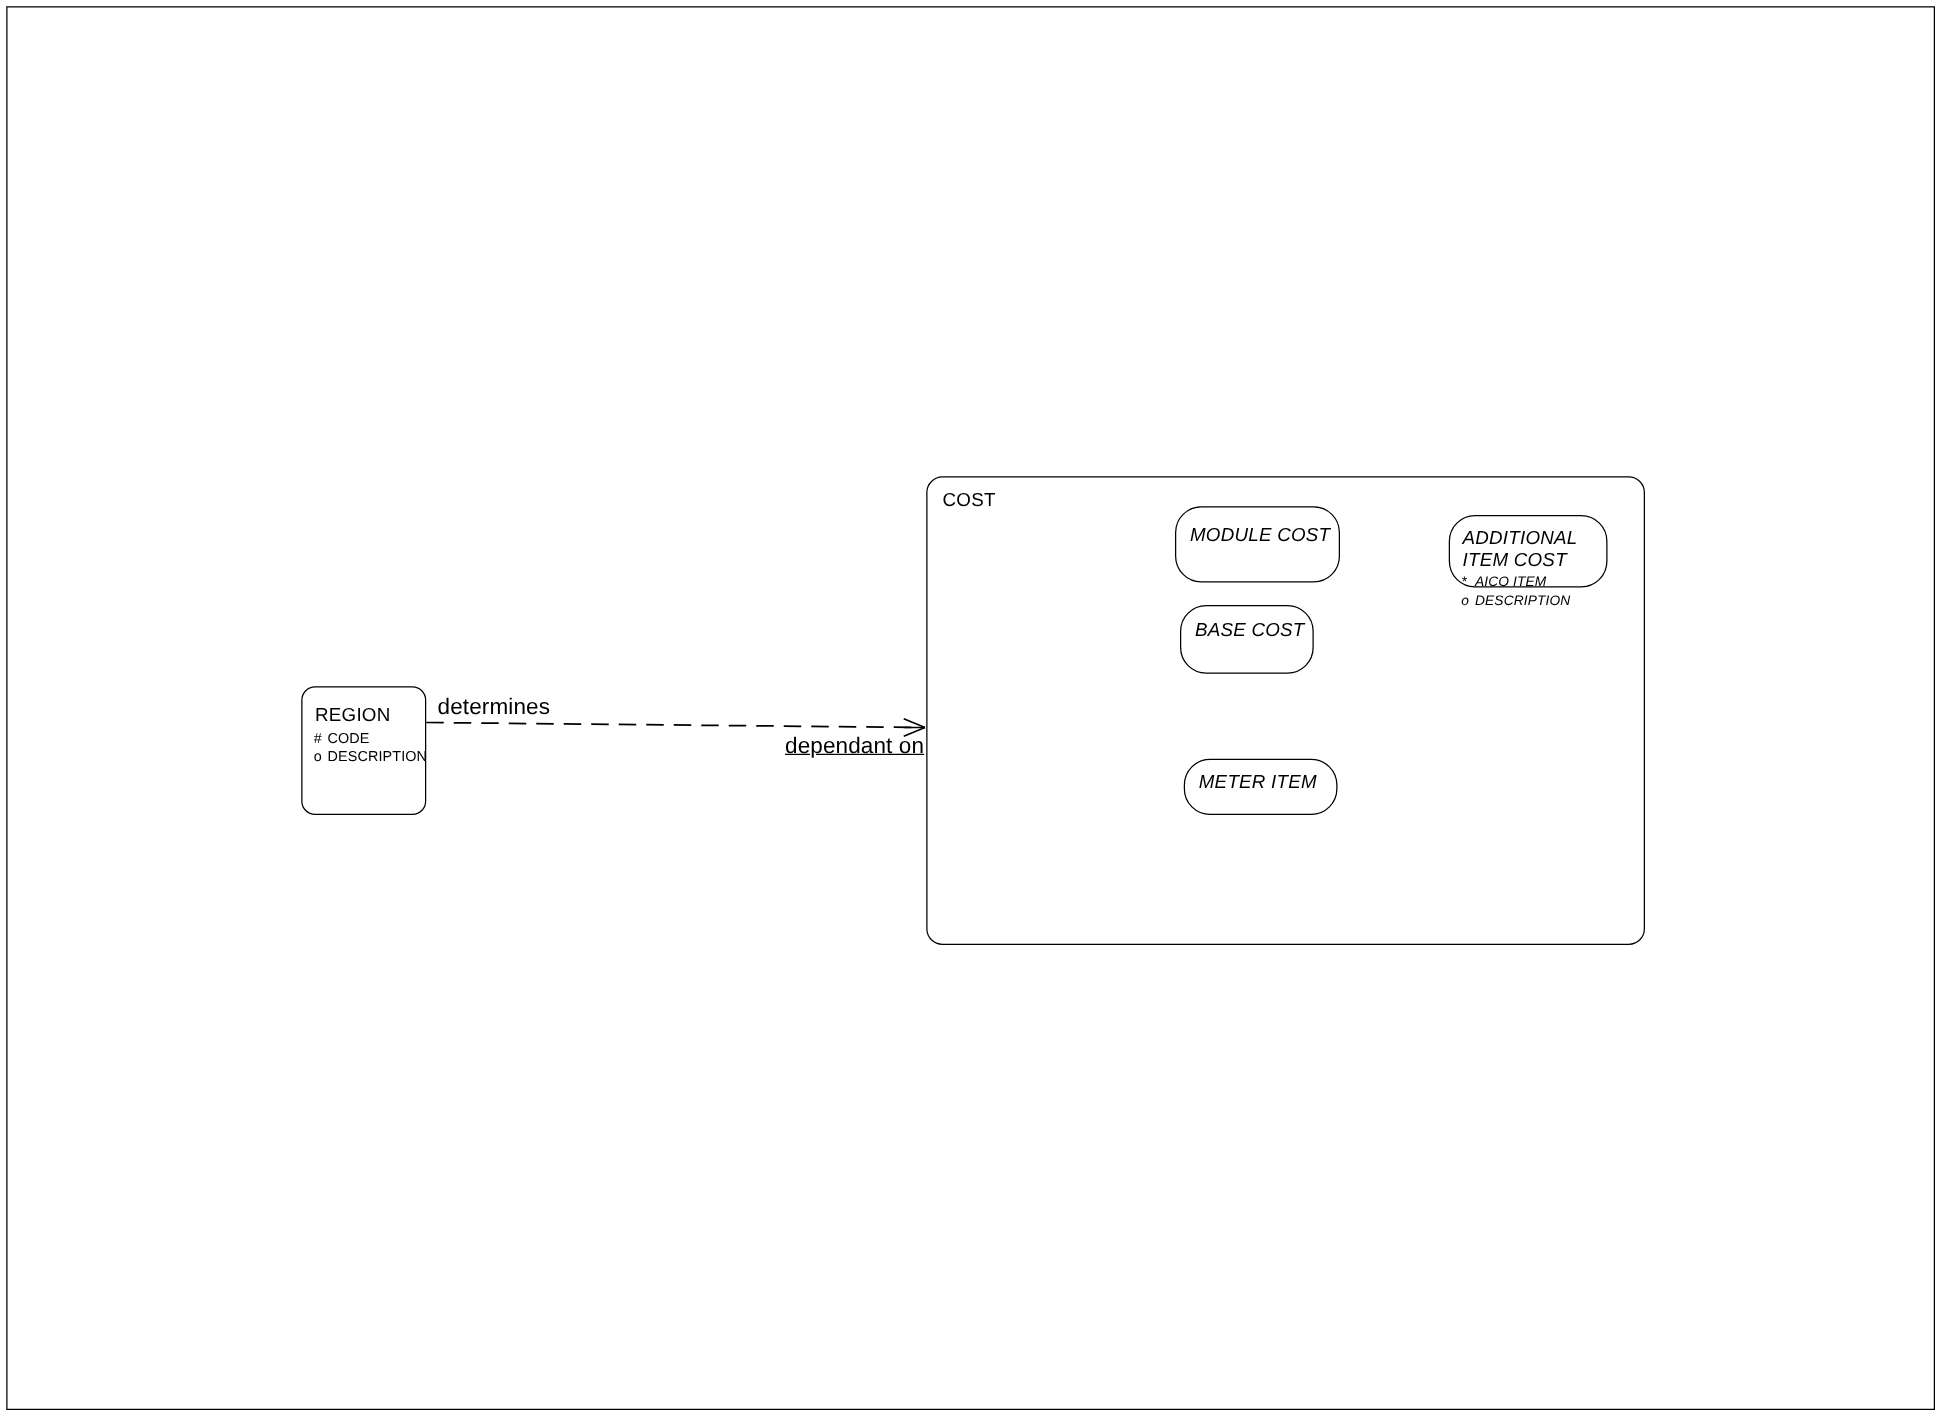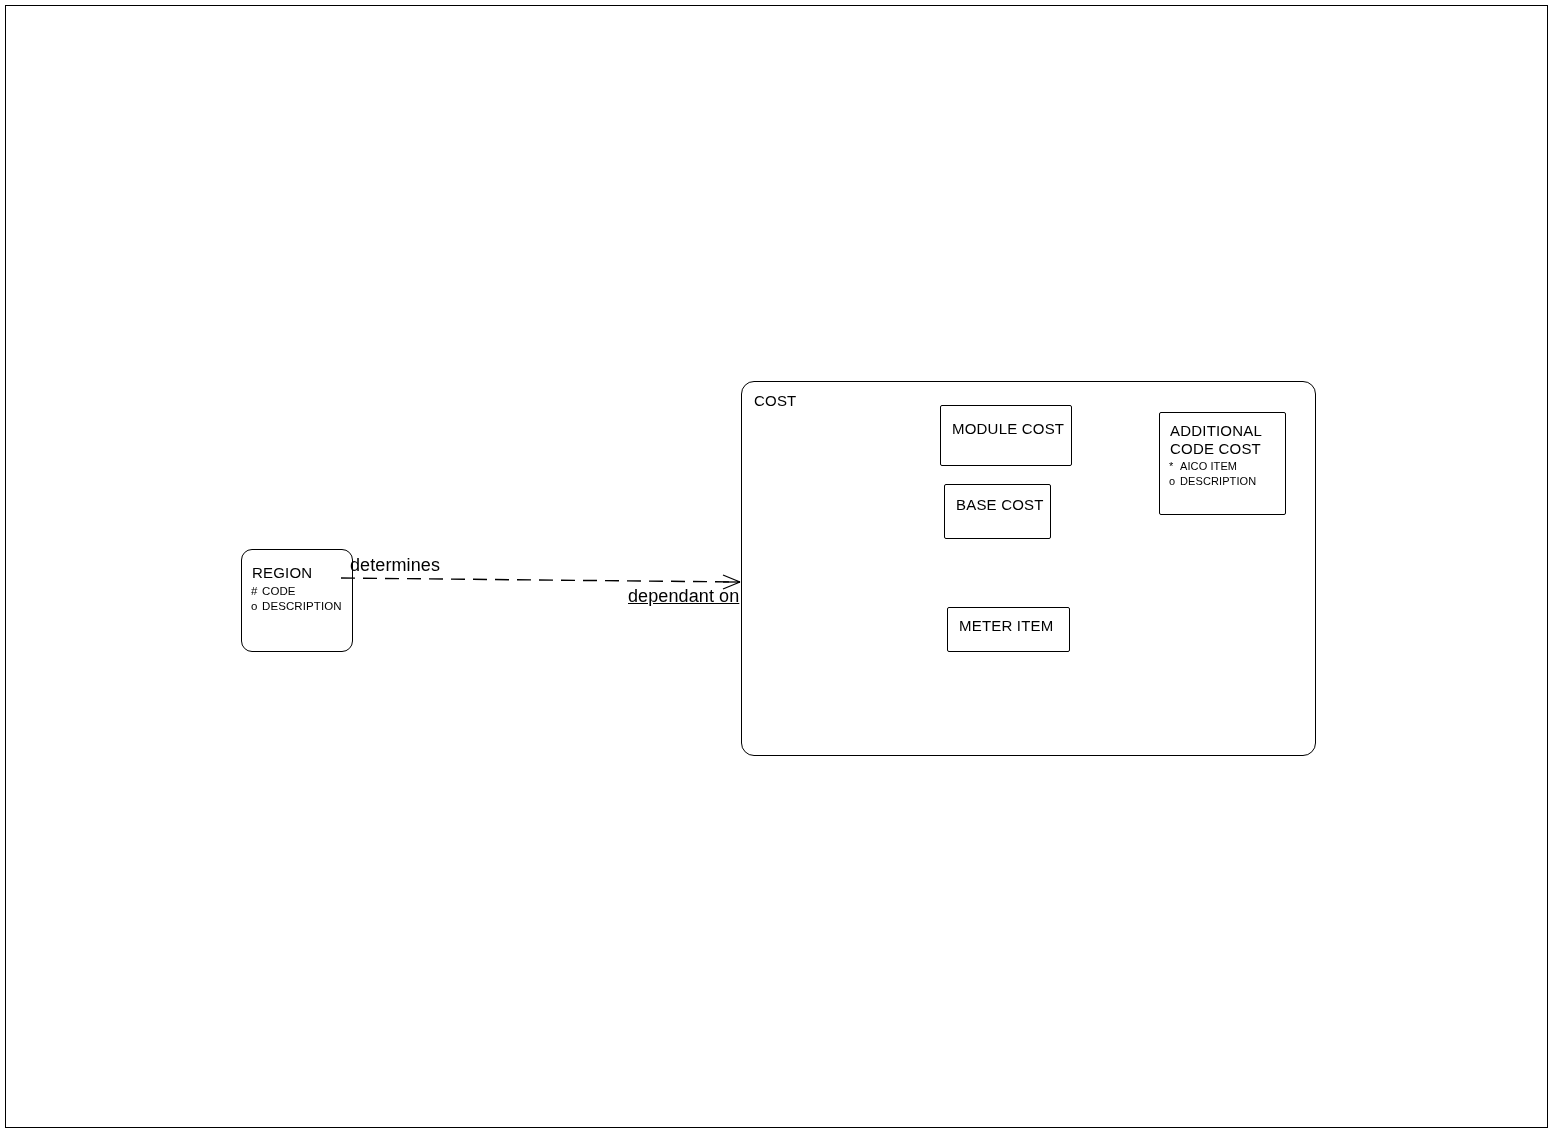--- a/index.html
+++ b/index.html
@@ -77,61 +77,62 @@
   #cost-entity .attr-list {
     position: absolute;
     left: 11px;
     top: 30px;
   }
 
   
   .sub-entity {
     position: absolute;
     border: 1.3px solid #000000;
-    border-radius: 2px;
+    border-radius: 21px;
     background: #ffffff;
     box-sizing: border-box;
+    font-style: italic;
   }
   .sub-entity .entity-title {
     position: absolute;
     left: 11px;
   }
   #module-cost  { left: 940px; top: 405px; width: 132px; height: 61px; }
   #module-cost  .entity-title { top: 15px; }
   #base-cost    { left: 944px; top: 484px; width: 107px; height: 55px; }
   #base-cost    .entity-title { top: 12px; }
   #housing-cost { left: 945px; top: 540px; width: 134px; height: 54px; }
   #housing-cost .entity-title { top: 12px; }
   #meter-cost   { left: 947px; top: 607px; width: 123px; height: 45px; }
   #meter-cost   .entity-title { top: 10px; }
 
   #additional-item-cost {
     left: 1159px;
     top: 412px;
     width: 127px;
-    height: 103px;
+    height: 58px;
   }
   #additional-item-cost .entity-title {
     position: absolute;
     left: 10px;
     top: 9px;
     line-height: 18px;
   }
   #additional-item-cost .attr-list {
     position: absolute;
     left: 9px;
     top: 46px;
   }
   #additional-item-cost .attr { font-size: 11px; line-height: 14.5px; }
 
   
   #region-entity {
     left: 241px;
     top: 549px;
-    width: 112px;
+    width: 100px;
     height: 103px;
   }
   #region-entity .entity-title {
     position: absolute;
     left: 10px;
     top: 15px;
   }
   #region-entity .attr-list {
     position: absolute;
     left: 9px;
@@ -177,21 +178,21 @@
   </div>
 
 
   <div class="sub-entity" id="meter-cost">
     <div class="entity-title">METER ITEM</div>
   </div>
 
   <div class="sub-entity" id="additional-item-cost">
     <div class="entity-title">
       <div>ADDITIONAL</div>
-      <div>CODE COST</div>
+      <div>ITEM COST</div>
     </div>
     <ul class="attr-list">
       <li class="attr">
         <span class="mark">*</span><span>AICO ITEM</span>
       </li>
       <li class="attr">
         <span class="mark">o</span><span>DESCRIPTION</span>
       </li>
     </ul>
   </div>

